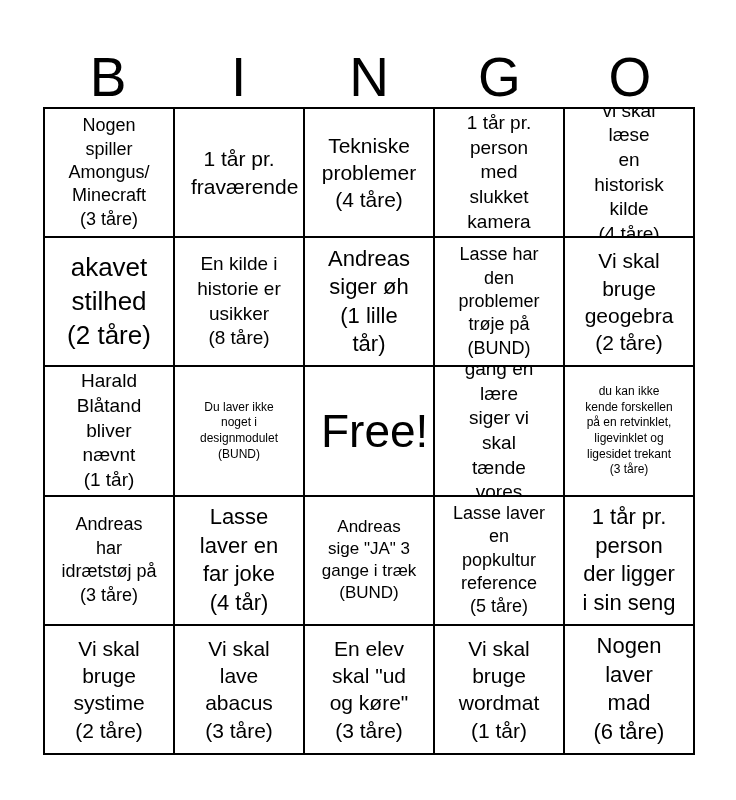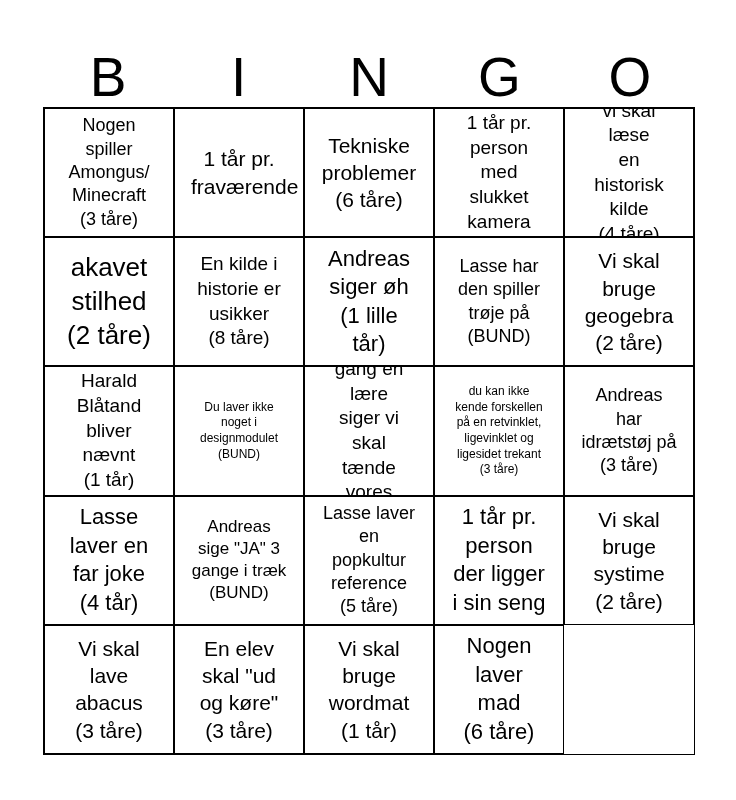--- a/index.html
+++ b/index.html
@@ -90,21 +90,21 @@
 Minecraft
 (3 tåre)</span>
       </div>
     <div class="cell">
         <span class="cell-text fs21">1 tår pr.
 fraværende</span>
       </div>
     <div class="cell">
         <span class="cell-text fs21">Tekniske
 problemer
-(6 tåre)</span>
+(4 tåre)</span>
       </div>
     <div class="cell">
         <span class="cell-text fs19">1 tår pr.
 person med
 slukket
 kamera</span>
       </div>
     <div class="cell">
         <span class="cell-text fs19">vi skal læse
 en historisk
@@ -123,21 +123,21 @@
 usikker
 (8 tåre)</span>
       </div>
     <div class="cell">
         <span class="cell-text fs22">Andreas
 siger øh
 (1 lille tår)</span>
       </div>
     <div class="cell">
         <span class="cell-text fs18">Lasse har
-den spiller
+den problemer
 trøje på
 (BUND)</span>
       </div>
     <div class="cell">
         <span class="cell-text fs21">Vi skal
 bruge
 geogebra
 (2 tåre)</span>
       </div>
 
@@ -145,20 +145,23 @@
         <span class="cell-text fs19">Harald
 Blåtand
 bliver nævnt
 (1 tår)</span>
       </div>
     <div class="cell">
         <span class="cell-text fs16">Du laver ikke
 noget i
 designmodulet
 (BUND)</span>
+      </div>
+    <div class="cell">
+        <span class="cell-text fs46">Free!</span>
       </div>
     <div class="cell">
         <span class="cell-text fs19">7 tår hver
 gang en lære
 siger vi skal
 tænde vores
 kamera</span>
       </div>
     <div class="cell">
         <span class="cell-text fs14">du kan ikke

